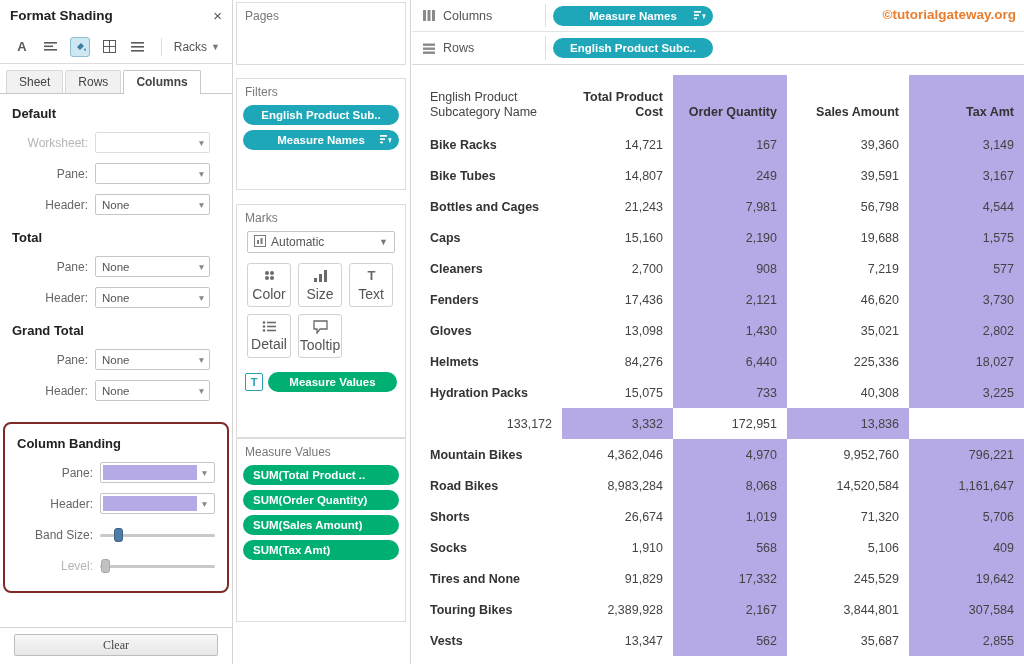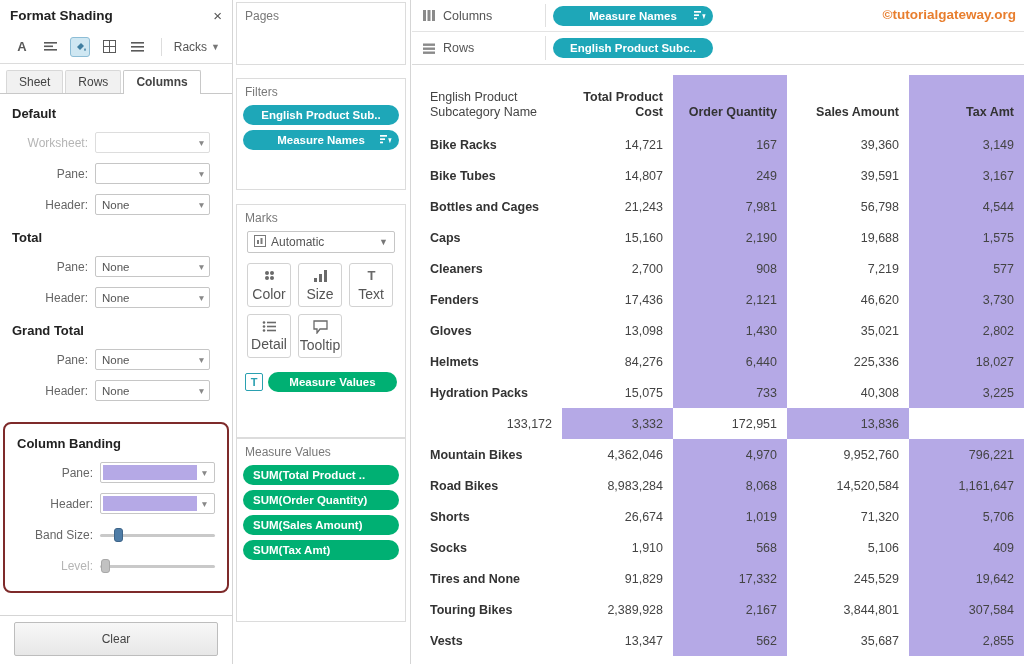--- a/index.html
+++ b/index.html
@@ -32,21 +32,21 @@
   .dd-value { flex:1; font-size:11.5px; color:#555; padding-left:6px; }
   .dd-chev { width:15px; font-size:8.5px; color:#888; text-align:center; }
   .swatch-dd { padding:2px; }
   .swatch { flex:1; height:100%; background:var(--band-purple,#b5a9e6); }
   .slider { position:relative; width:115px; height:16px; }
   .slider .track { position:absolute; top:7px; left:0; right:0; height:3px; background:#c9c9c9; border-radius:2px; }
   .slider .handle { position:absolute; top:1px; width:9px; height:14px; background:#4e7ca6; border:1px solid #3d6488; border-radius:3px; }
   .slider.disabled .handle { background:#c2c2c2; border-color:#a8a8a8; }
   .banding-box { margin:16px 3px 0 3px; border:2px solid var(--banding-outline,#7e2a2a); border-radius:8px; padding:2px 0 10px 0; }
   .fp-footer { position:absolute; left:0; right:0; bottom:0; border-top:1px solid #d5d5d5; padding:6px 14px 8px 14px; background:#fff; }
-  .clear-btn { width:100%; height:34px; font-family:Liberation Sans, sans-serif; font-size:12px; color:#444; background:linear-gradient(#f7f7f7,#e7e7e7); border:1px solid #bdbdbd; border-radius:2px; cursor:pointer; }
+  .clear-btn { width:100%; height:22px; font-family:Liberation Serif, serif; font-size:12px; color:#444; background:linear-gradient(#f7f7f7,#e7e7e7); border:1px solid #bdbdbd; border-radius:2px; cursor:pointer; }
 
   
   .middle { position:absolute; left:233px; top:0; width:178px; height:664px; border-right:1px solid #d5d5d5; background:#fff; }
   .card { position:absolute; left:3px; width:170px; background:#fff; border:1px solid #dcdcdc; }
   .card-title { font-size:12px; color:#787878; padding:6px 8px 4px 8px; }
   .card-pages { top:2px; height:63px; }
   .card-filters { top:78px; height:112px; }
   .card-marks { top:204px; height:234px; }
   .card-mv { top:438px; height:184px; }
   .pill-stack { padding:2px 6px; }

